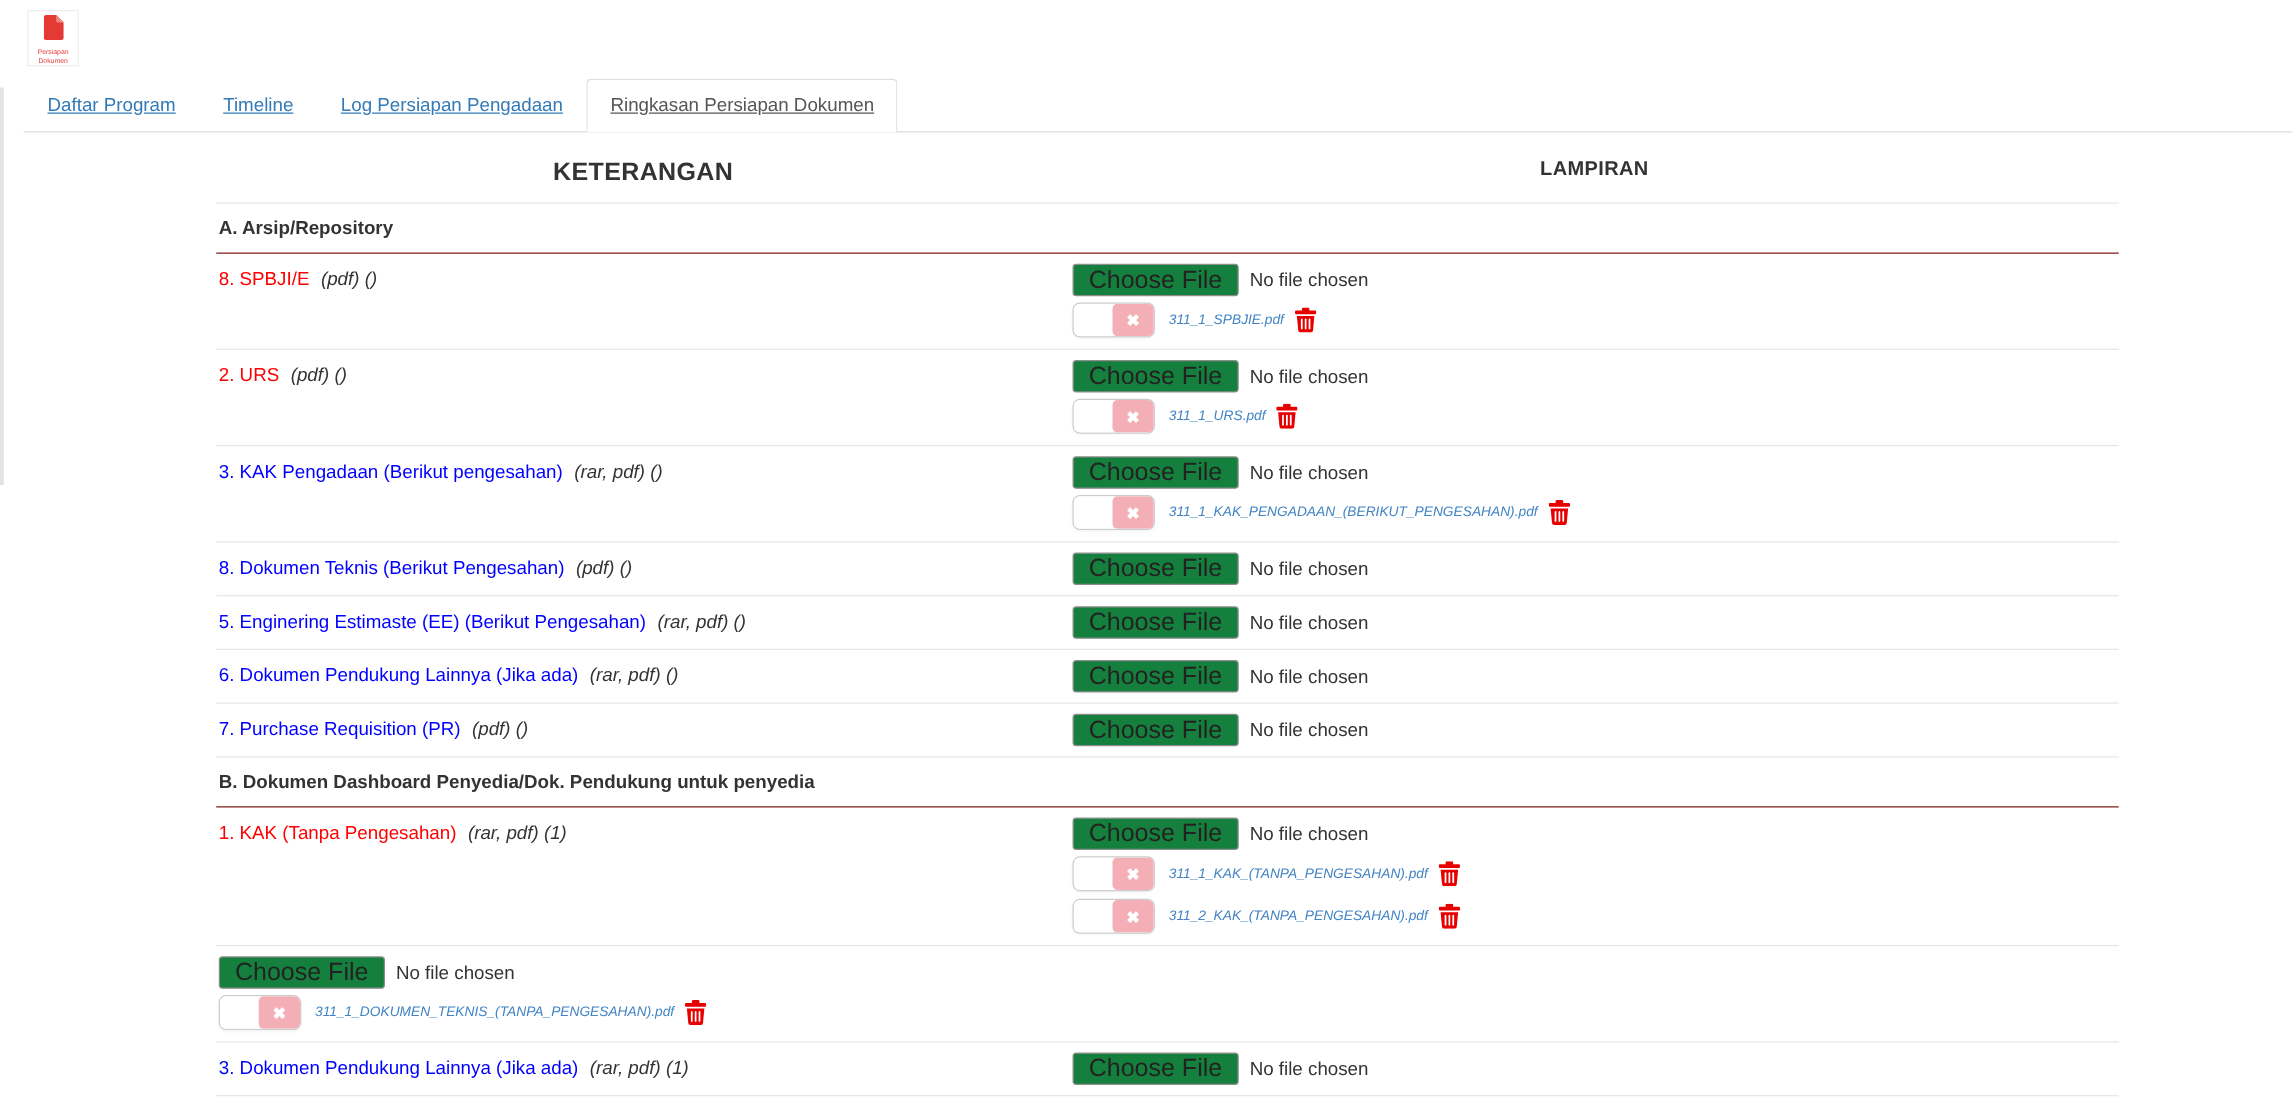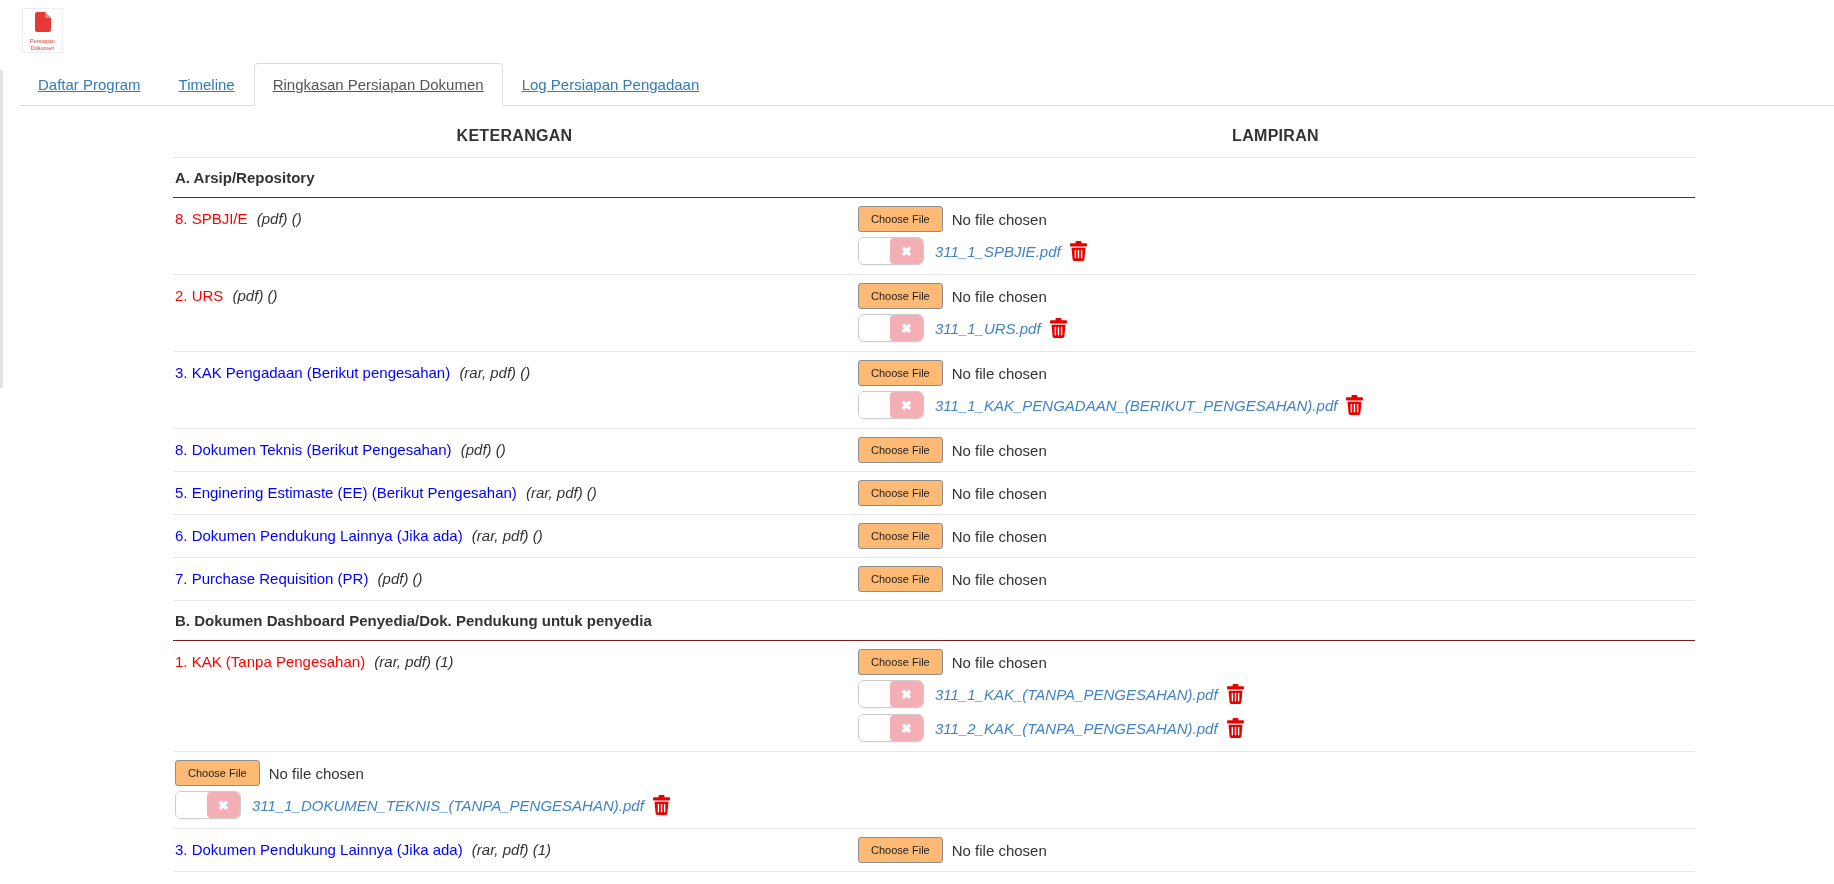--- a/index.html
+++ b/index.html
@@ -58,21 +58,21 @@
 
   
   .table-wrap {
     position: absolute; left: 173px; top: 118px; width: 1522px;
   }
   .thead {
     display: flex;
     border-bottom: 1px solid #e7e7e7;
     padding: 9px 0 12px 0;
   }
-  .th-ket { width: 683px; text-align: center; font-weight: bold; font-size: 16px; letter-spacing: .3px; }
+  .th-ket { width: 683px; text-align: center; font-weight: bold; font-size: 20px; letter-spacing: .3px; }
   .th-lam { flex: 1; text-align: center; font-weight: bold; font-size: 16px; letter-spacing: .3px; }
 
   .section-row {
     border-bottom: 1px solid #7f1d1d;
     padding: 11px 2px;
     font-weight: bold; font-size: 15px; color: #333;
   }
   .item-row {
     display: flex;
     border-bottom: 1px solid #e7e7e7;
@@ -81,22 +81,22 @@
   .ket-cell { width: 683px; padding: 4px 2px; font-size: 15px; }
   .item-link { text-decoration: none; }
   .item-link.red  { color: var(--required-item, #ff0000); }
   .item-link.blue { color: var(--optional-item, #0000ff); }
   .item-meta { font-style: italic; color: #333; margin-left: 5px; }
 
   .lam-cell { flex: 1; padding-left: 2px; }
   .fi-row { display: flex; align-items: center; height: 26px; }
   .choose-btn {
     font-family: "Liberation Sans", sans-serif;
-    font-size: 11px; color: #222;
-    background: #fdba74;
+    font-size: 20px; color: #222;
+    background: #15803d;
     border: 1px solid #8d8d8d;
     border-radius: 3px;
     height: 26px; padding: 0 12px;
     cursor: pointer;
   }
   .fi-status { margin-left: 9px; font-size: 15px; color: #333; }
 
   .file-row { display: flex; align-items: center; height: 30px; margin-top: 4px; }
   .file-toggle {
     display: inline-flex; width: 66px; height: 28px;
@@ -105,21 +105,21 @@
     box-shadow: 0 1px 2px rgba(0,0,0,.04);
   }
   .toggle-off { flex: 1; background: #fff; cursor: pointer; }
   .toggle-x {
     width: 33px; background: var(--remove-bg, #f3aeb6);
     color: #fff; font-weight: bold; font-size: 13px;
     display: flex; align-items: center; justify-content: center;
     border-radius: 4px; cursor: pointer;
   }
   .file-link {
-    margin-left: 11px; font-size: 15px; font-style: italic;
+    margin-left: 11px; font-size: 11px; font-style: italic;
     color: var(--file-link, #4183c4); text-decoration: none;
   }
   .trash-btn { margin-left: 9px; cursor: pointer; display: inline-flex; align-items: center; }
 </style>
 </head>
 <body>
 
 <div class="left-edge-line"></div>
 
 <div class="widget-chip">
@@ -130,23 +130,23 @@
     </svg>
   </span>
   <span class="chip-label">Persiapan Dokumen</span>
 </div>
 
 <div class="tab-bar">
   <div class="tab">Daftar Program</div>
 
   <div class="tab">Timeline</div>
 
+  <div class="tab">Log Persiapan Pengadaan</div>
+
   <div class="tab active">Ringkasan Persiapan Dokumen</div>
-
-  <div class="tab">Log Persiapan Pengadaan</div>
 </div>
 
 <div class="table-wrap">
   <div class="thead">
     <div class="th-ket">KETERANGAN</div>
     <div class="th-lam">LAMPIRAN</div>
   </div>
   <div>
   <div class="section-row">
     <span>A. Arsip/Repository</span>

